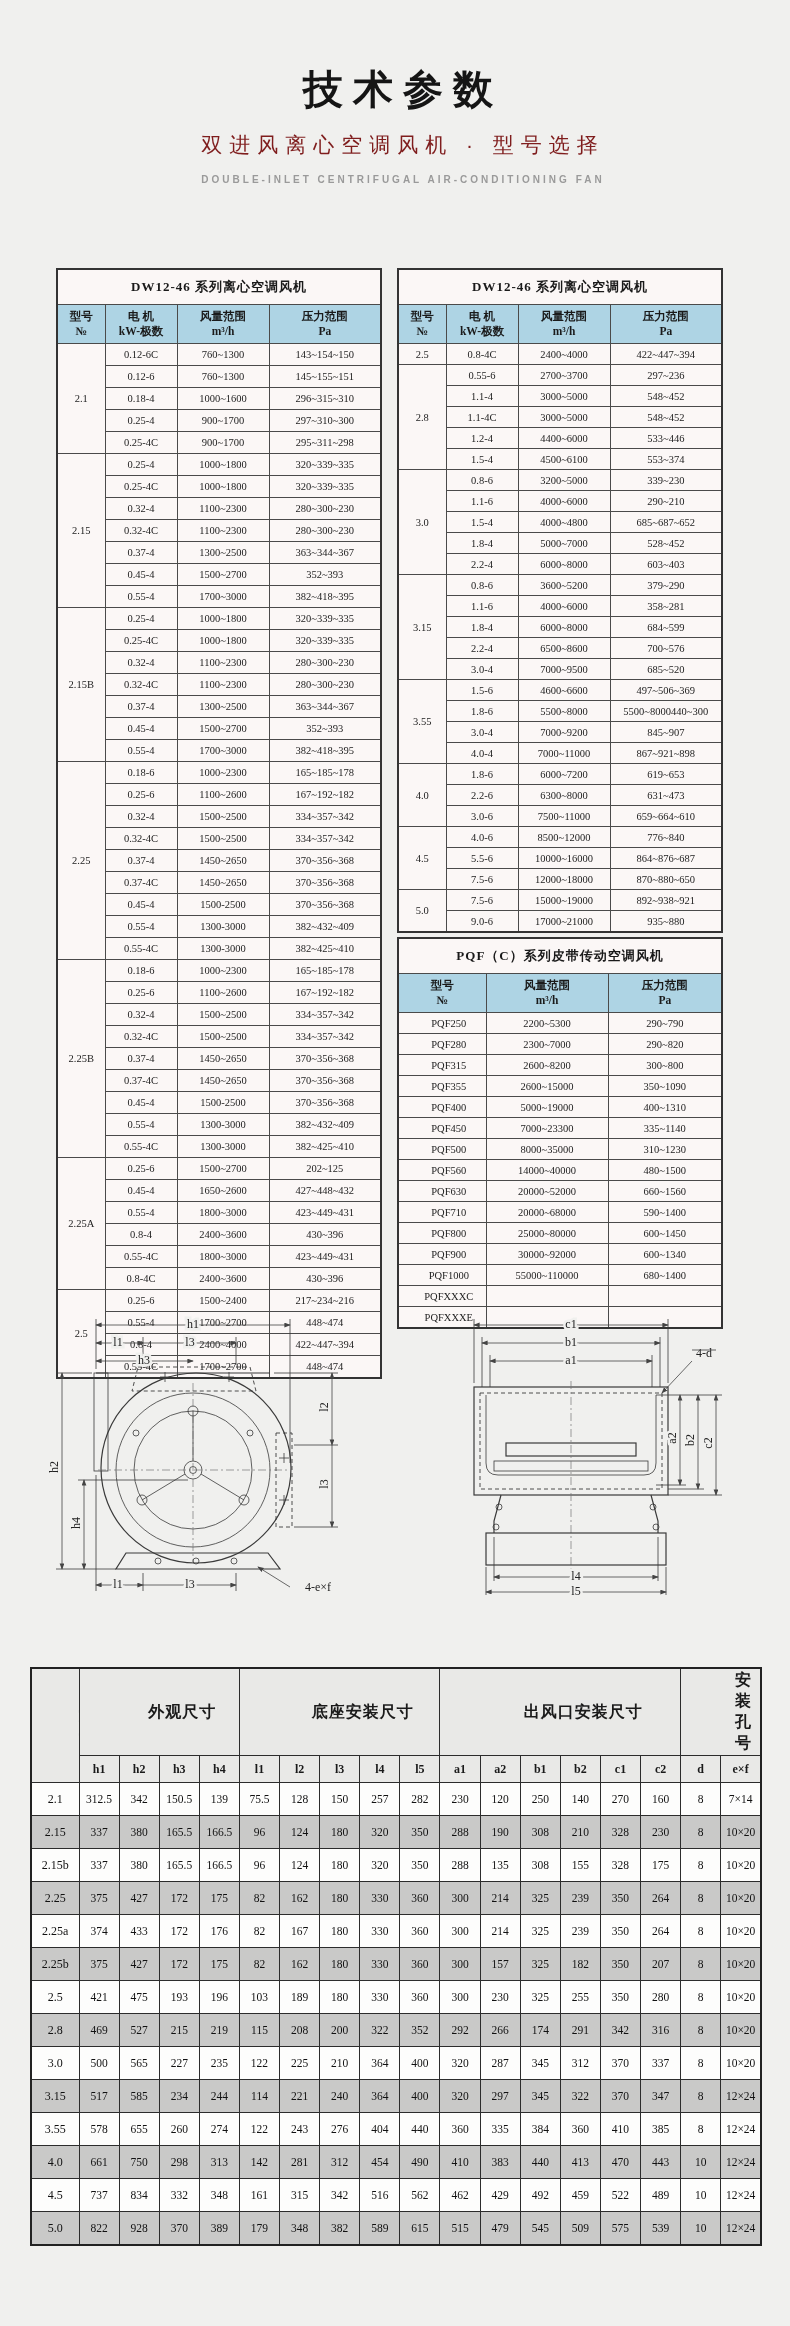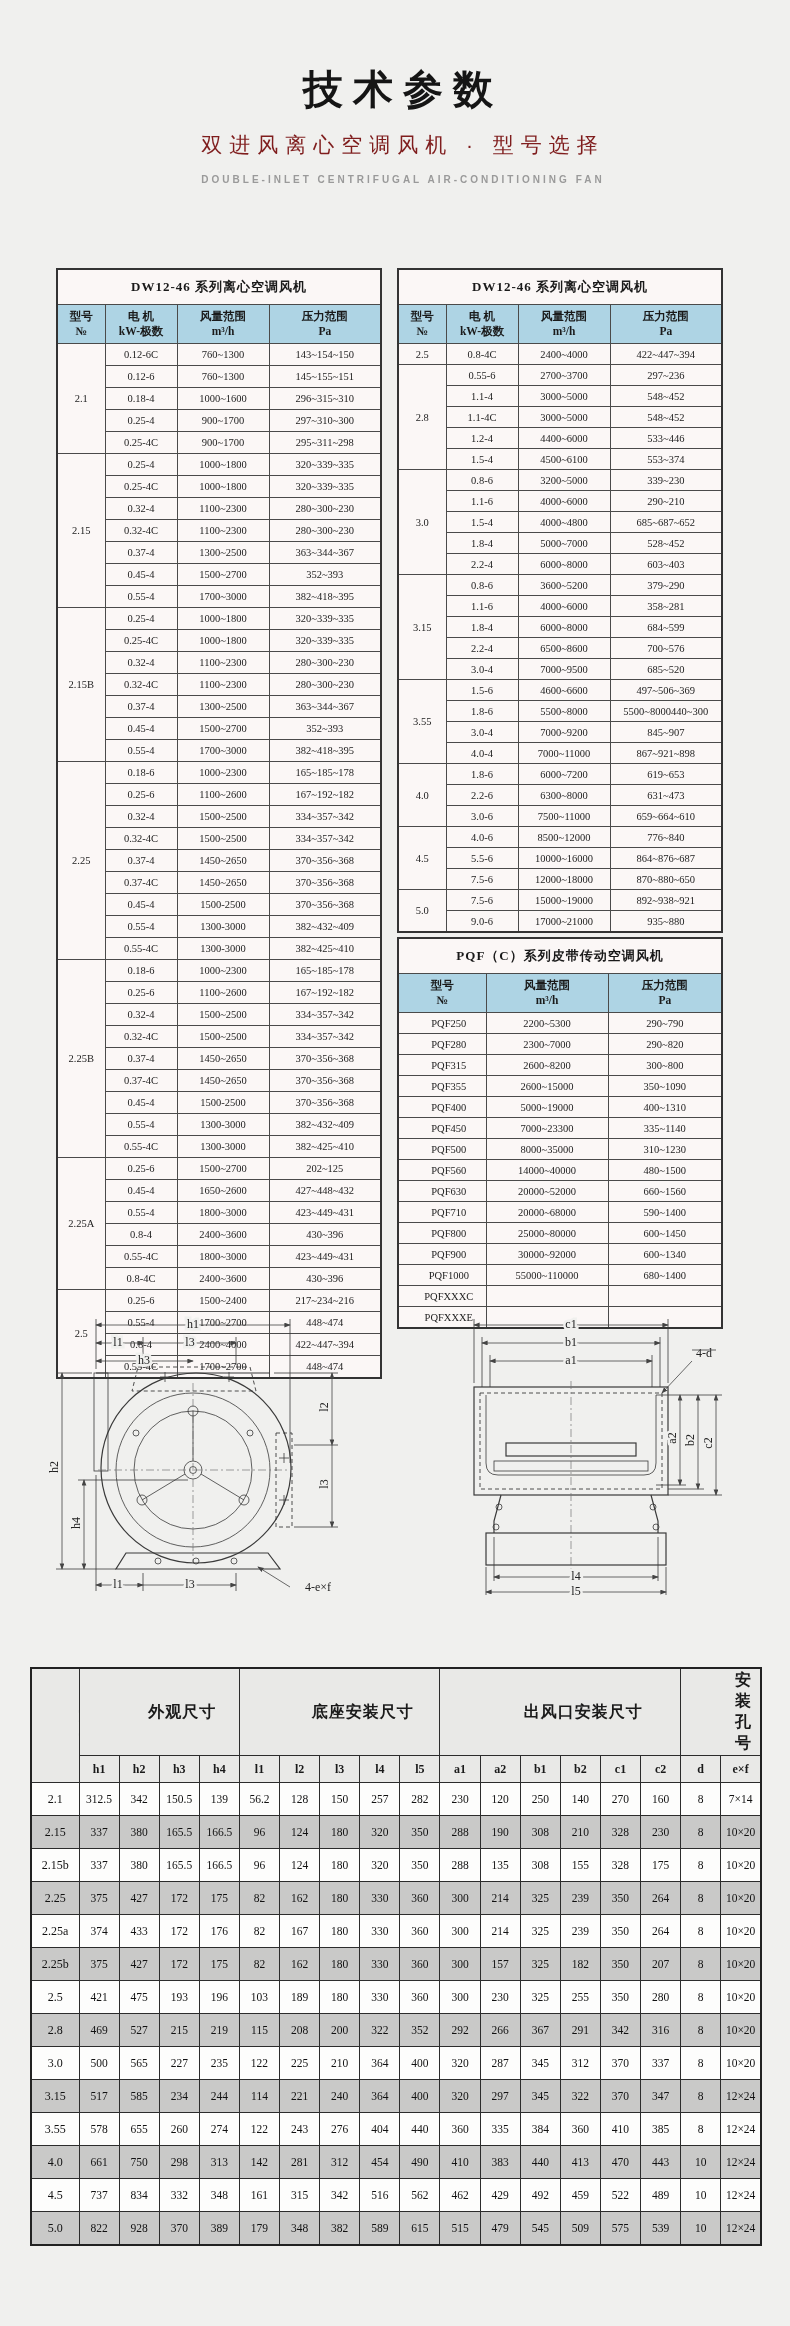--- a/index.html
+++ b/index.html
@@ -783,21 +783,21 @@
             <th>e×f</th>
           </tr>
       </thead>
       <tbody id="dims-body">
           <tr>
             <td class="model-col">2.1</td>
             <td>312.5</td>
             <td>342</td>
             <td>150.5</td>
             <td>139</td>
-            <td>56.2</td>
+            <td>75.5</td>
             <td>128</td>
             <td>150</td>
             <td>257</td>
             <td>282</td>
             <td>230</td>
             <td>120</td>
             <td>250</td>
             <td>140</td>
             <td>270</td>
             <td>160</td>
@@ -930,21 +930,21 @@
             <td>527</td>
             <td>215</td>
             <td>219</td>
             <td>115</td>
             <td>208</td>
             <td>200</td>
             <td>322</td>
             <td>352</td>
             <td>292</td>
             <td>266</td>
-            <td>367</td>
+            <td>174</td>
             <td>291</td>
             <td>342</td>
             <td>316</td>
             <td>8</td>
             <td>10×20</td>
           </tr>
           <tr>
             <td class="model-col">3.0</td>
             <td>500</td>
             <td>565</td>

